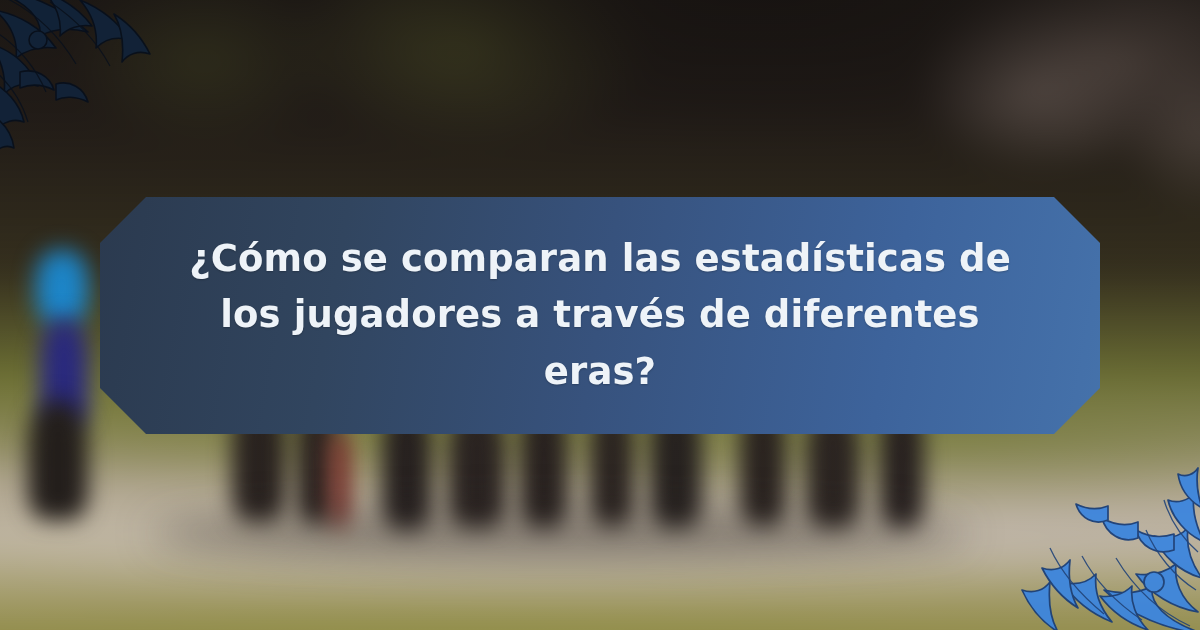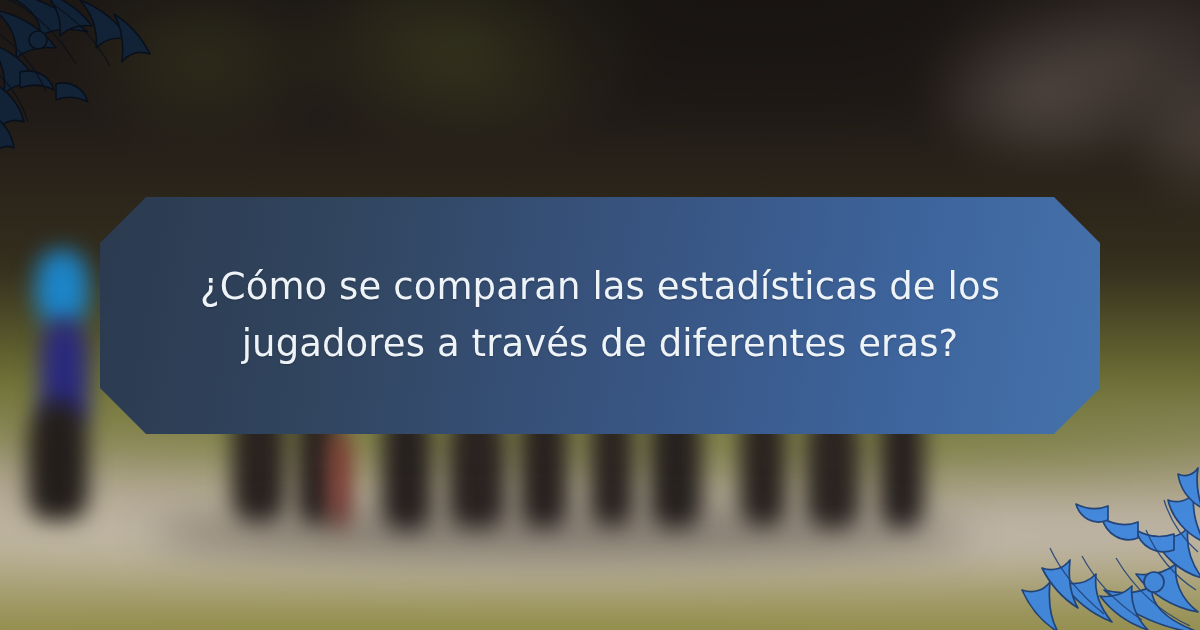--- a/index.html
+++ b/index.html
@@ -96,21 +96,21 @@
     justify-content: center;
     box-shadow: 0 2px 18px rgba(0,0,0,0.28);
   }
   .banner-title {
     margin: 16px;
     padding: 0 50px;
     text-align: center;
     color: #eef3f8;
     font-size: 37px;
     line-height: 1.52;
-    font-weight: 400;
+    font-weight: 700;
     letter-spacing: .1px;
     text-shadow: 0 1px 2px rgba(0,0,0,0.22);
   }
 </style>
 </head>
 <body>
 
 <div id="stage">
 
   <div class="bg-base"></div>

